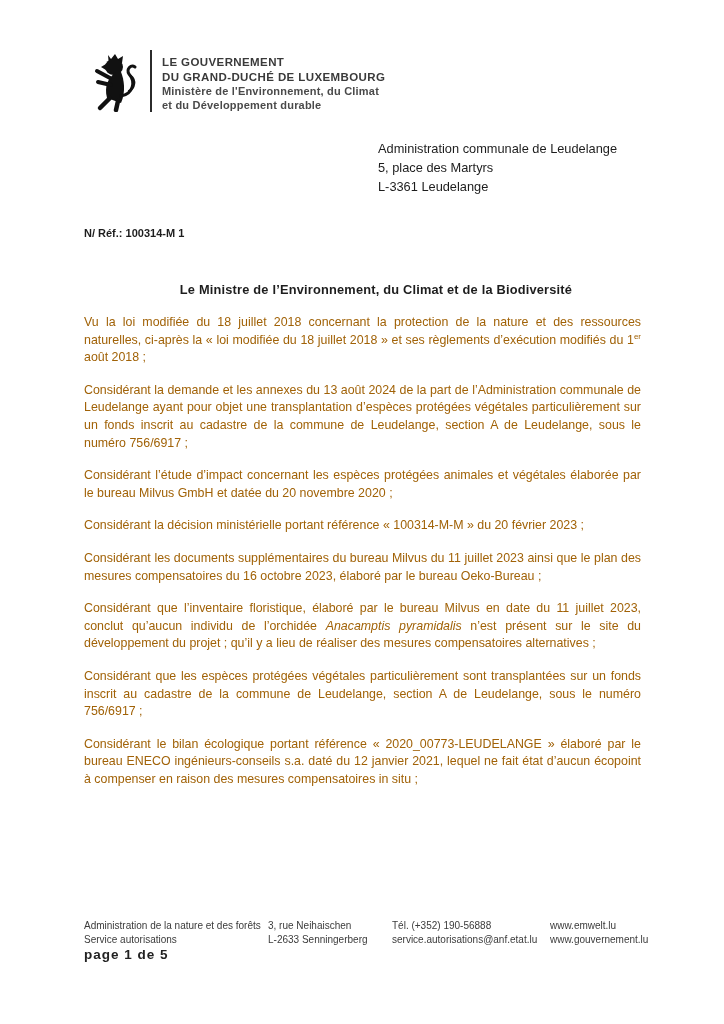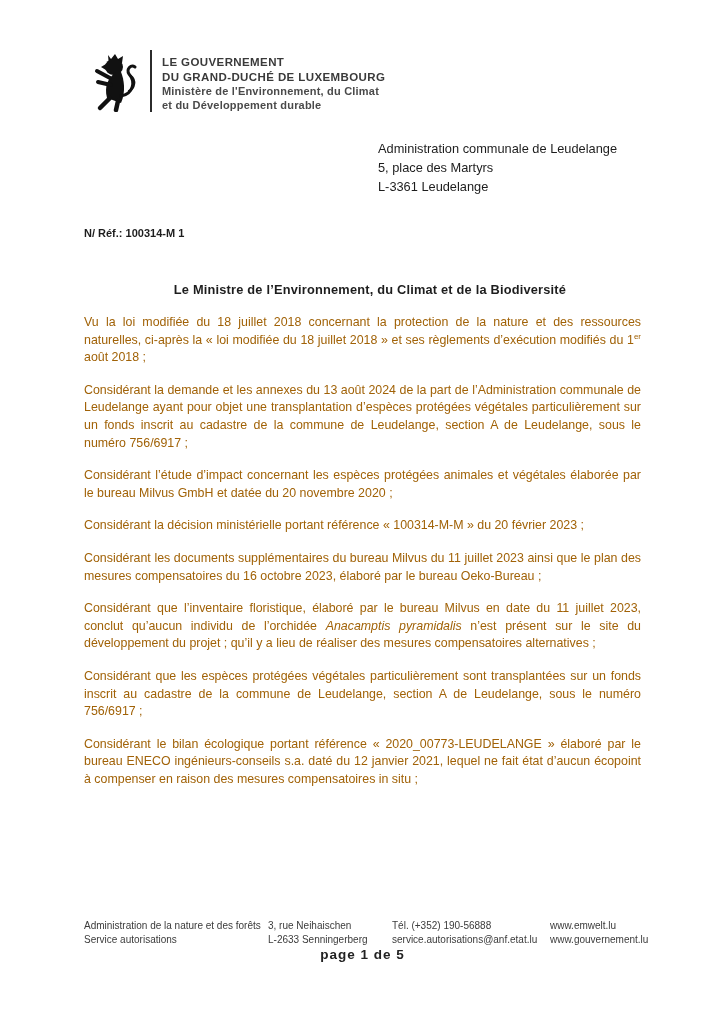--- a/index.html
+++ b/index.html
@@ -61,21 +61,21 @@
     top: 227px;
     left: 84px;
     font-size: 11px;
     font-weight: bold;
   }
 
   
   .doc-title {
     position: absolute;
     top: 282px;
-    left: 92px;
+    left: 98px;
     width: 556px;
     text-align: center;
     font-size: 12.8px;
     font-weight: bold;
     letter-spacing: 0.2px;
   }
 
   
   .body-paragraphs {
     position: absolute;
@@ -105,21 +105,21 @@
   }
   .footer .fcol1 { width: 184px; }
   .footer .fcol2 { width: 124px; }
   .footer .fcol3 { width: 158px; }
   .footer .fcol4 { width: 91px; }
   .page-number {
     position: absolute;
     top: 947px;
     left: 84px;
     width: 557px;
-    text-align: center;
+    text-align: left;
     font-size: 13.5px;
     font-weight: 600;
     letter-spacing: 1px;
     color: #222;
   }
 </style>
 </head>
 <body>
 
 <div class="page">

